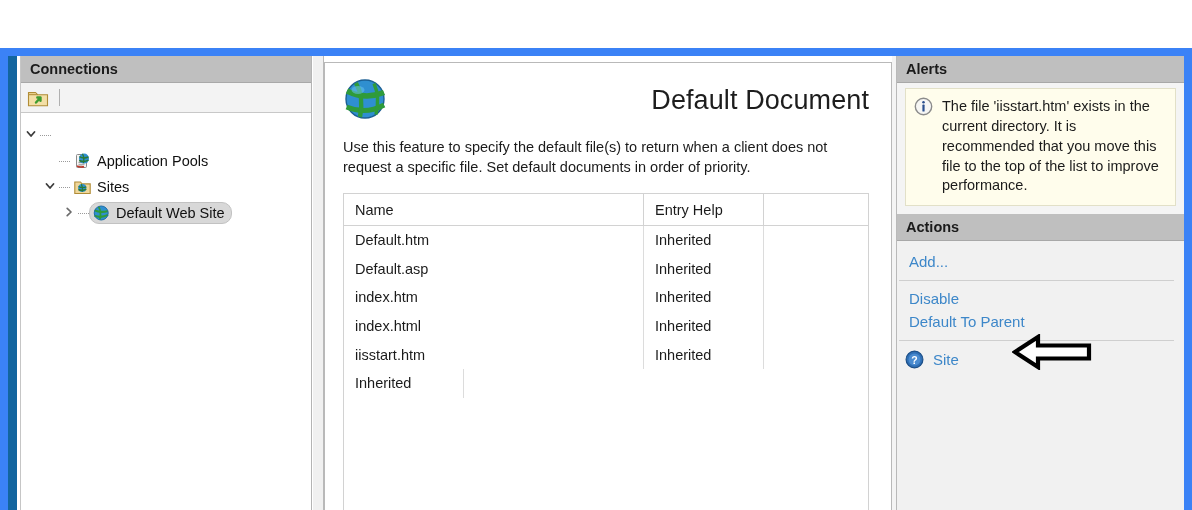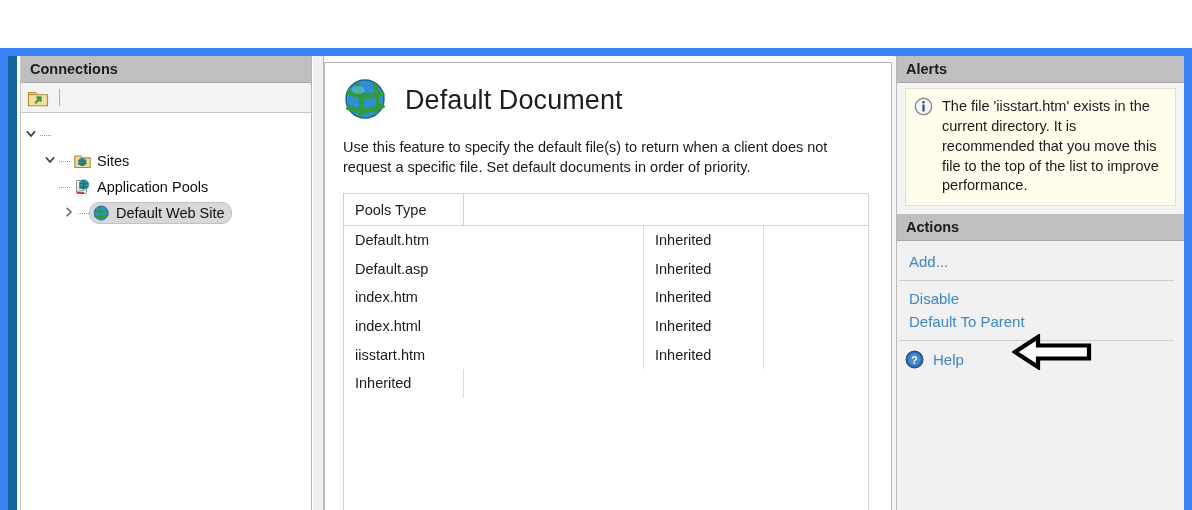--- a/index.html
+++ b/index.html
@@ -140,20 +140,21 @@
     display: flex;
     flex-direction: column;
     min-width: 0;
     overflow: hidden;
   }
   .main-title-row {
     display: flex;
     align-items: center;
     gap: 16px;
     margin-bottom: 14px;
+    justify-content: space-between;
   }
   .main-title {
     font-size: 27px;
     color: #1d1d1d;
     letter-spacing: 0.1px;
   }
   .main-desc {
     font-size: 14.5px;
     color: #1b1b1b;
     line-height: 1.38;
@@ -292,57 +293,57 @@
 
     <div class="tree">
 
       <div class="tree-row">
         <span class="twisty">
           <svg width="12" height="12" viewBox="0 0 12 12">
               <path d="M2.5 4 L6 8 L9.5 4" fill="none" stroke="#3c3c3c" stroke-width="1.8" stroke-linecap="round" stroke-linejoin="round"></path>
             </svg>
         </span>
         <span class="dots"></span>
-      </div>
-
-      <div class="tree-row indent1">
-        <span class="twisty">
-          <svg width="12" height="12" viewBox="0 0 12 12">
-              <path d="M2.5 4 L6 8 L9.5 4" fill="none" stroke="#3c3c3c" stroke-width="1.8" stroke-linecap="round" stroke-linejoin="round"></path>
-            </svg>
-        </span>
-        <span class="dots"></span>
-        <span class="lbl-wrap">
-          <span class="ico">
-            <svg width="19" height="18" viewBox="0 0 19 18">
-              <path d="M1.8 4 h5.6 l1.7 1.9 h8.1 v9.6 h-15.4 z" fill="#f0d79a" stroke="#b08c36" stroke-width="1.1"></path>
-              <circle cx="9.3" cy="10" r="4.1" fill="#2f8fd0"></circle>
-              <path d="M5.5 8.5 q3.6 2 7.8 0.4 M5.4 11.5 q3.9 1.8 7.9-0.4" stroke="#2a7a35" stroke-width="1.4" fill="none"></path>
-              <path d="M8.2 6.1 q1.9 3 0.9 7.7" stroke="#2a7a35" stroke-width="1.1" fill="none"></path>
-            </svg>
-          </span>
-          <span class="lbl">Sites</span>
-        </span>
       </div>
 
       <div class="tree-row indent1">
         <span class="twisty"></span>
         <span class="dots"></span>
         <span class="lbl-wrap">
           <span class="ico">
             <svg width="19" height="18" viewBox="0 0 19 18">
               <rect x="3.5" y="2.5" width="10" height="13" rx="1" fill="#f5f5f5" stroke="#8a8a8a" stroke-width="1"></rect>
               <path d="M5.5 10.5 h6 M5.5 12.3 h6 M5.5 14 h4" stroke="#9b9b9b" stroke-width="1"></path>
               <circle cx="11" cy="6.6" r="5" fill="#2f8fd0"></circle>
               <path d="M6.4 4.6 q4 2.4 9 0.5 M6.1 8.6 q4.6 2 9.4-0.5" stroke="#2a7a35" stroke-width="1.6" fill="none"></path>
               <path d="M9.4 1.9 q2.2 3.6 1 9.2" stroke="#2a7a35" stroke-width="1.3" fill="none"></path>
               <path d="M4 14 q3 1.6 7 0.6" stroke="#c0392b" stroke-width="1.6" fill="none"></path>
             </svg>
           </span>
           <span class="lbl">Application Pools</span>
+        </span>
+      </div>
+
+      <div class="tree-row indent1">
+        <span class="twisty">
+          <svg width="12" height="12" viewBox="0 0 12 12">
+              <path d="M2.5 4 L6 8 L9.5 4" fill="none" stroke="#3c3c3c" stroke-width="1.8" stroke-linecap="round" stroke-linejoin="round"></path>
+            </svg>
+        </span>
+        <span class="dots"></span>
+        <span class="lbl-wrap">
+          <span class="ico">
+            <svg width="19" height="18" viewBox="0 0 19 18">
+              <path d="M1.8 4 h5.6 l1.7 1.9 h8.1 v9.6 h-15.4 z" fill="#f0d79a" stroke="#b08c36" stroke-width="1.1"></path>
+              <circle cx="9.3" cy="10" r="4.1" fill="#2f8fd0"></circle>
+              <path d="M5.5 8.5 q3.6 2 7.8 0.4 M5.4 11.5 q3.9 1.8 7.9-0.4" stroke="#2a7a35" stroke-width="1.4" fill="none"></path>
+              <path d="M8.2 6.1 q1.9 3 0.9 7.7" stroke="#2a7a35" stroke-width="1.1" fill="none"></path>
+            </svg>
+          </span>
+          <span class="lbl">Sites</span>
         </span>
       </div>
 
       <div class="tree-row indent2 selected">
         <span class="twisty">
           <svg width="12" height="12" viewBox="0 0 12 12">
               <path d="M4.2 2.4 L8 6 L4.2 9.6" fill="none" stroke="#6b6b6b" stroke-width="1.7" stroke-linecap="round" stroke-linejoin="round"></path>
             </svg>
         </span>
         <span class="dots"></span>
@@ -378,21 +379,22 @@
           <ellipse cx="15" cy="13" rx="6.5" ry="4" fill="#66c2ee" opacity="0.55"></ellipse>
         </svg>
       </span>
       <div class="main-title">Default Document</div>
     </div>
 
     <div class="main-desc">Use this feature to specify the default file(s) to return when a client does not request a specific file. Set default documents in order of priority.</div>
 
     <div class="grid">
       <div class="grid-head">
-        <div class="cell col-type">Pools Type</div>
+        <div class="cell col-name">Name</div>
+        <div class="cell col-type">Entry Help</div>
         <div class="cell col-pad"></div>
       </div>
       <div class="grid-body">
 
         <div class="grid-row">
           <div class="cell col-name">Default.htm</div>
           <div class="cell col-type">Inherited</div>
           <div class="cell col-pad"></div>
         </div>
 
@@ -471,21 +473,21 @@
 
       <div class="action-group">
         <div class="action-item with-icon">
           <span class="ico">
             <svg width="19" height="19" viewBox="0 0 19 19">
               <circle cx="9.5" cy="9.5" r="8.4" fill="#2f6fb5" stroke="#1d4f88" stroke-width="1.2"></circle>
               <circle cx="9.5" cy="9.5" r="6" fill="#4a8bd0"></circle>
               <text x="9.5" y="13.6" font-family="Liberation Sans, sans-serif" font-size="10.5" font-weight="bold" fill="#ffffff" text-anchor="middle">?</text>
             </svg>
           </span>
-          <span class="a-label">Help</span>
+          <span class="a-label">Site</span>
         </div>
       </div>
 
     </div>
   </div>
 
   <div class="anno-arrow">
     <svg width="80" height="36" viewBox="0 0 80 36">
       <path d="M3 18 L26 3 L26 11.5 L77 11.5 L77 24.5 L26 24.5 L26 33 Z" fill="#ffffff" stroke="#000000" stroke-width="4.2" stroke-linejoin="miter"></path>
     </svg>

